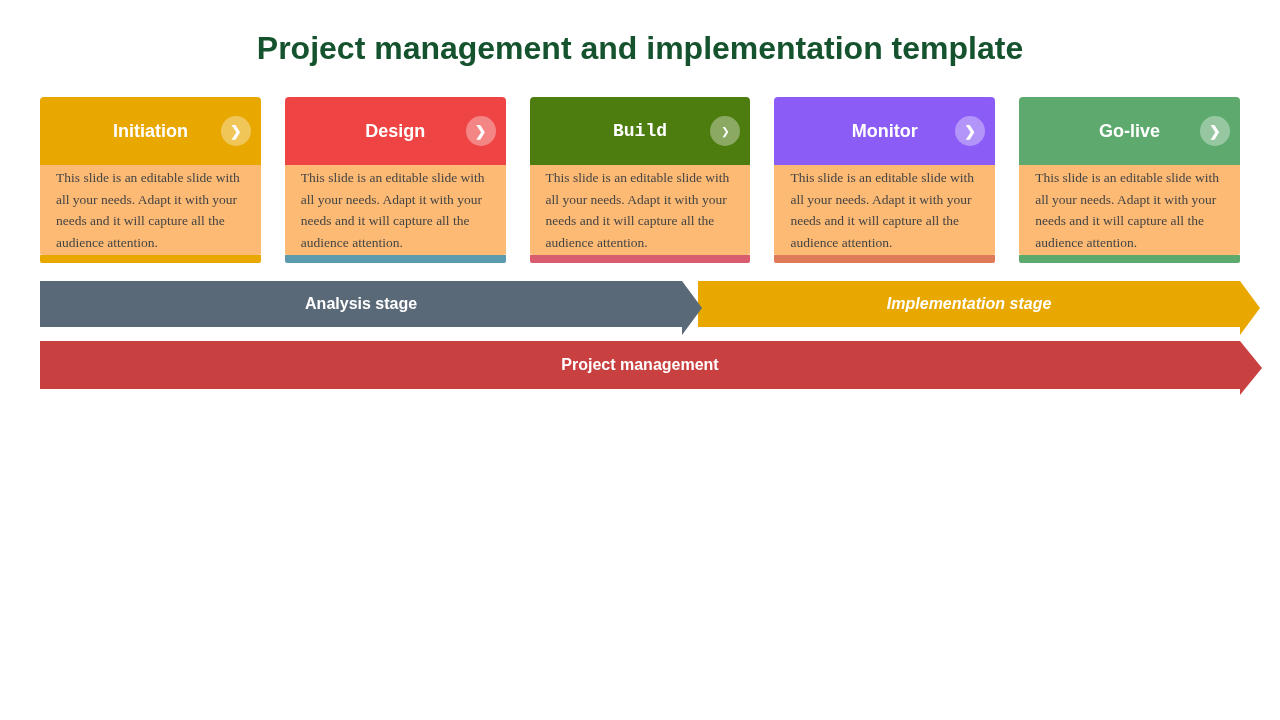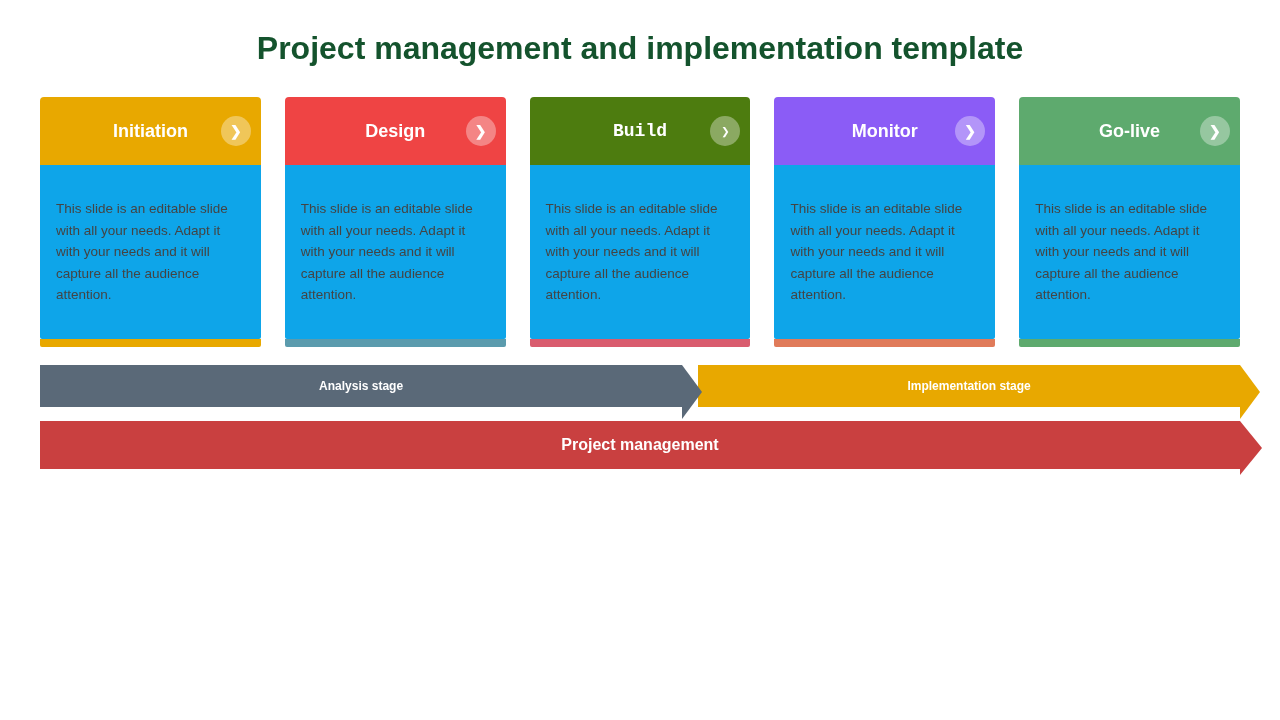--- a/index.html
+++ b/index.html
@@ -62,24 +62,25 @@
       align-items: center;
       justify-content: center;
       position: absolute;
       right: 10px;
       color: #ffffff;
       font-size: 14px;
       font-weight: bold;
     }
 
     .phase-body {
-      background: #0ea5e9;
-      padding: 33px 16px;
+      background: #fdba74;
+      padding: 2px 16px;
       flex: 1;
       border-radius: 0 0 2px 2px;
+      font-family: Liberation Serif, serif;
     }
 
     .phase-body-text {
       font-size: 13.5px;
       color: #444444;
       line-height: 1.6;
     }
 
     .phase-bottom-bar {
       height: 8px;
@@ -111,21 +112,21 @@
       margin-bottom: 10px;
     }
 
     .stage-arrow {
       display: flex;
       align-items: center;
       justify-content: center;
       padding: 14px 20px;
       position: relative;
       color: #ffffff;
-      font-size: 12px;
+      font-size: 16px;
       font-weight: 600;
     }
 
     .stage-arrow::after {
       content: '';
       position: absolute;
       right: -20px;
       top: 0;
       border-top: 27px solid transparent;
       border-bottom: 27px solid transparent;
@@ -138,20 +139,21 @@
     }
 
     .analysis-stage::after {
       border-left: 20px solid #5A6978;
     }
 
     .implementation-stage {
       flex: 1;
       background: #E8A800;
       margin-left: 8px;
+      font-style: italic;
     }
 
     .implementation-stage::after {
       border-left: 20px solid #E8A800;
     }
 
     
     .pm-container {
       width: 100%;
       margin-top: 4px;

